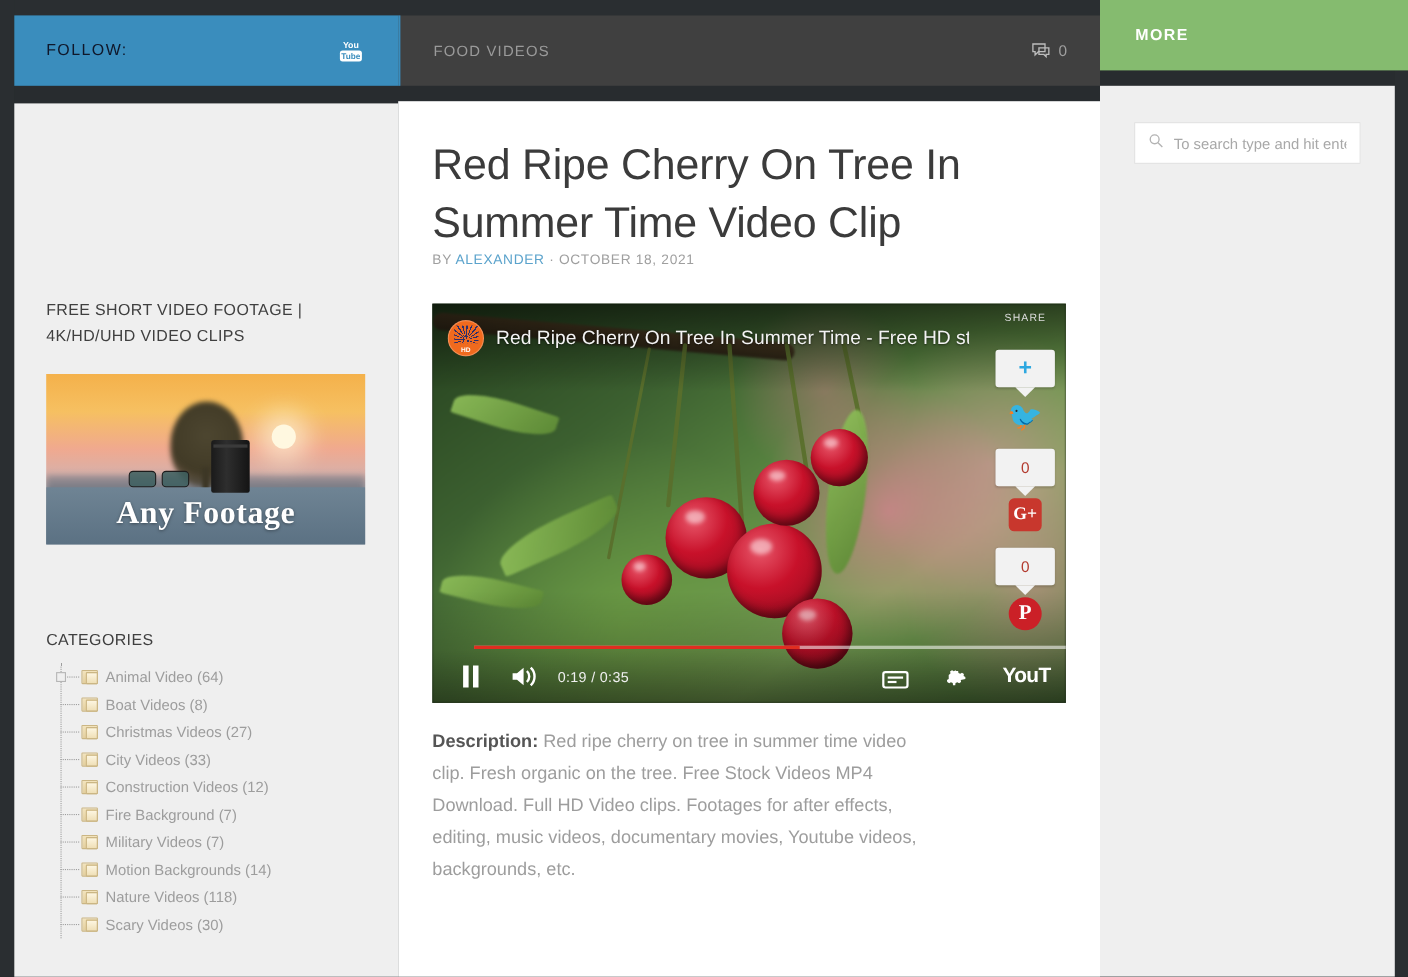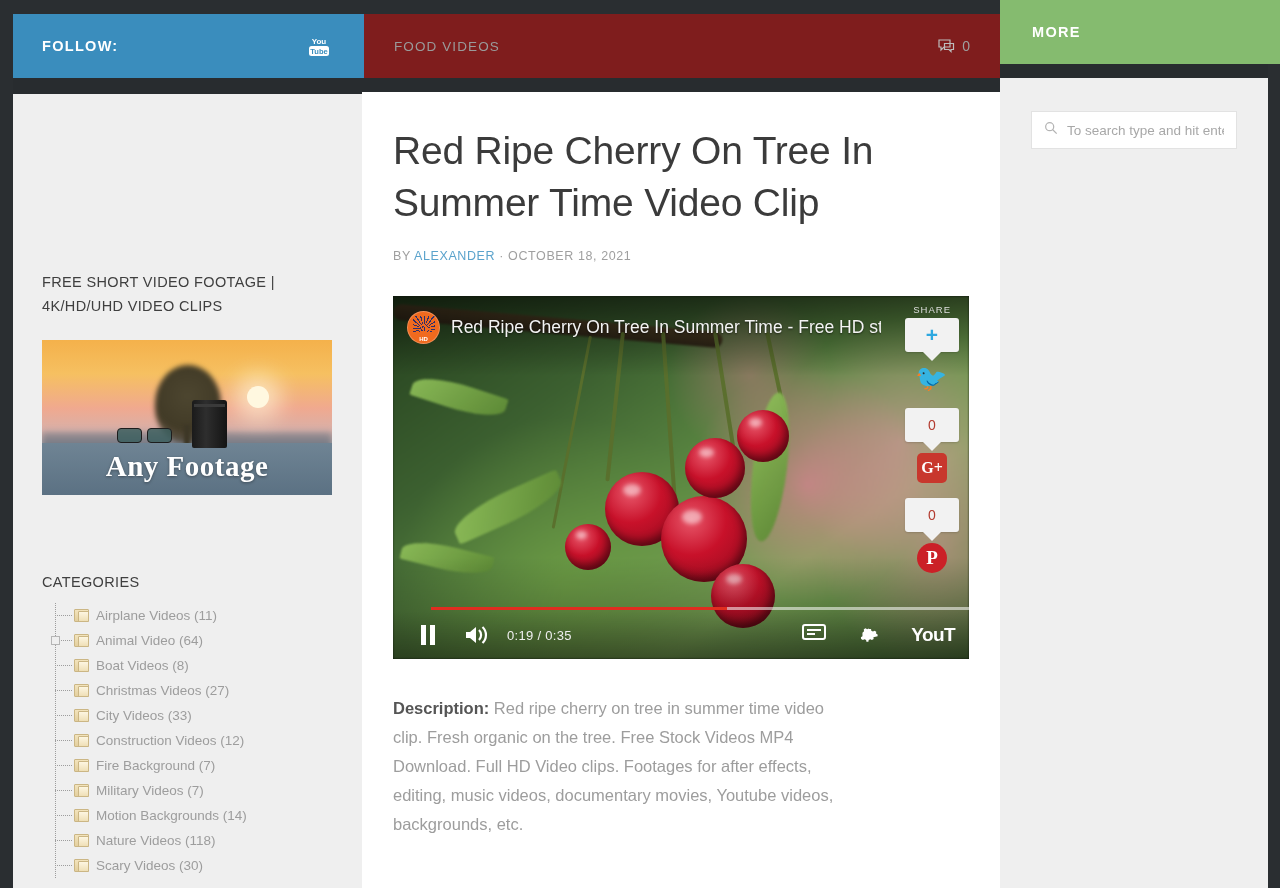--- a/index.html
+++ b/index.html
@@ -29,30 +29,30 @@
     position:absolute; left:1000px; top:78px; width:268px; height:810px;
     background:#efefef;
   }
 
   
   .follow-bar {
     position:absolute; left:13px; top:14px; width:349px; height:64px;
     background:#3a8dbd; display:flex; align-items:center;
   }
   .follow-label {
-    color:#ffffff; font-size:14.5px; letter-spacing:1.3px; font-weight:700;
+    color:#0f172a; font-size:14.5px; letter-spacing:1.3px; font-weight:400;
     margin-left:29px;
   }
   .yt-icon {
     position:absolute; right:31px; top:50%; transform:translateY(-50%);
     width:24px; height:24px;
   }
   .center-bar {
     position:absolute; left:362px; top:14px; width:638px; height:64px;
-    background:#7f1d1d; display:flex; align-items:center;
+    background:#404040; display:flex; align-items:center;
     border-left:2px solid #3a8dbd;
   }
   .cat-label {
     color:#9a9a9a; font-size:13.5px; letter-spacing:1.1px; margin-left:30px;
     font-weight:400;
   }
   .comment-wrap {
     position:absolute; right:30px; top:50%; transform:translateY(-50%);
     display:flex; align-items:center; gap:7px; color:#b8b8b8;
   }
@@ -166,21 +166,21 @@
     font-size:13.5px; color:#9d9d9d; white-space:nowrap;
   }
 
   
   .article { padding: 0 31px; }
   .post-title {
     margin-top:33px; font-size:39px; line-height:52px; color:#3b3b3b;
     font-weight:400; letter-spacing:-0.2px;
   }
   .post-meta {
-    margin-top:20px; font-size:12.5px; color:#9f9f9f; letter-spacing:0.6px;
+    font-size:12.5px; color:#9f9f9f; letter-spacing:0.6px;
   }
   .post-meta .author { color:#5ba3cc; }
 
   
   .player {
     position:relative; margin-top:33px; width:576px; height:363px;
     overflow:hidden; background:#1c2a17;
   }
   .video-bg {
     position:absolute; inset:0;
@@ -296,35 +296,35 @@
   .ctrl-bar {
     height:48px; display:flex; align-items:center; padding:0 14px 0 24px;
     background:linear-gradient(to bottom, rgba(0,0,0,0.0), rgba(0,0,0,0.25));
     color:#fff;
   }
   .c-btn { display:flex; align-items:center; justify-content:center; cursor:pointer; }
   .pause { width:26px; height:22px; margin-right:20px; }
   .pause i { display:inline-block; width:5px; height:20px; background:#fff; margin-right:4px; }
   .vol { margin-right:18px; }
   .time { font-size:13px; color:#efefef; letter-spacing:0.3px; }
-  .ctrl-right { margin-left:auto; display:flex; align-items:flex-start; gap:32px; }
+  .ctrl-right { margin-left:auto; display:flex; align-items:flex-end; gap:32px; }
   .cc-box {
     width:24px; height:16px; border:2px solid #fff; border-radius:3px;
     display:flex; flex-direction:column; justify-content:center; align-items:center; gap:2px;
   }
   .cc-box u { display:block; width:14px; height:2px; background:#fff; text-decoration:none; }
   .cc-box u.short { width:8px; margin-right:6px; }
   .yt-wordmark {
     font-weight:700; font-size:19px; letter-spacing:-0.6px;
     font-family:"Liberation Sans", sans-serif;
   }
 
   
   .desc {
-    margin-top:35px; width:455px; font-size:16.5px; line-height:29px;
+    margin-top:21px; width:455px; font-size:16.5px; line-height:29px;
     color:#9d9d9d;
   }
   .desc b { color:#555; font-weight:700; }
 
   
   .search-box {
     margin:33px 31px 0 31px; height:38px; background:#fff; border:1px solid #e2e2e2;
     display:flex; align-items:center; padding:0 12px;
   }
   .search-box input {
@@ -384,28 +384,20 @@
             <span></span>
           </div>
         <div class="logotext">Any Footage</div>
       </div>
     </div>
 
     <div class="widget">
       <div class="cat-widget-title">CATEGORIES</div>
       <div class="cat-list" id="cat-list">
         <div class="tree-vline"></div>
-      <div class="cat-row">
-            <span class="hline"></span>
-            <span class="folder">
-              <span class="back"></span>
-              <span class="front"></span>
-            </span>
-            <span class="cat-name">Airplane Videos (11)</span>
-          </div>
           <div class="cat-row">
             <span class="hline"></span>
             <span class="toggle"></span>
             <span class="folder">
               <span class="back"></span>
               <span class="front"></span>
             </span>
             <span class="cat-name">Animal Video (64)</span>
           </div>
           <div class="cat-row">

